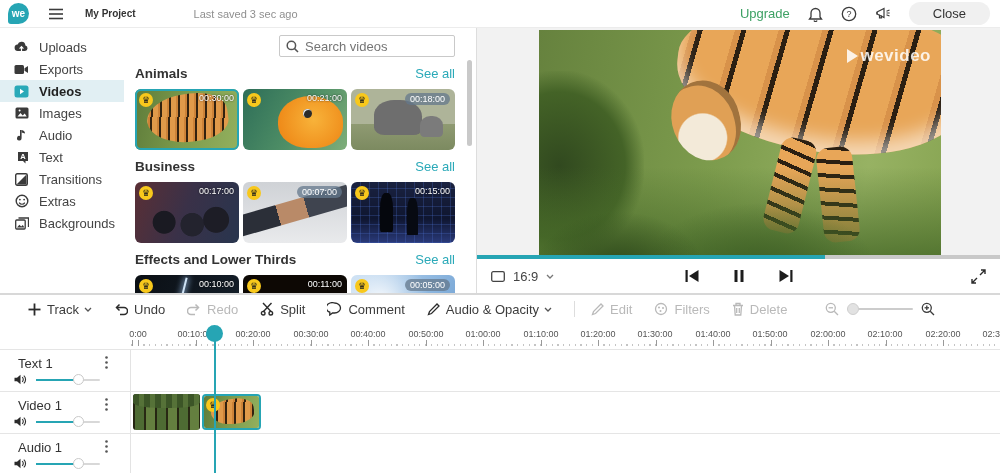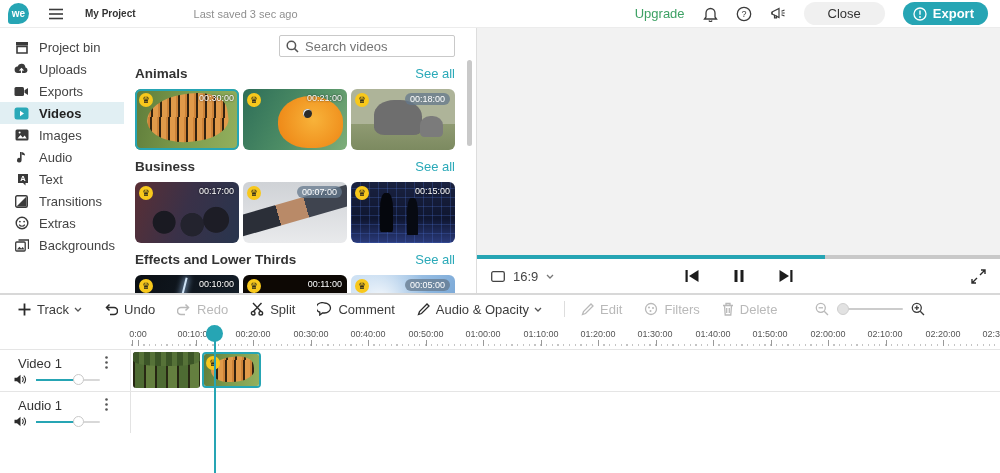--- a/index.html
+++ b/index.html
@@ -121,21 +121,21 @@
   .pv-progress .fill { height:100%; width:66.5%; background:#26a5b4; }
   .pv-controls { position:absolute; left:0; top:231px; width:100%; height:34px; background:#fff;
     display:flex; align-items:center; padding:0 14px; }
   .aspect { display:flex; align-items:center; gap:8px; font-size:13px; color:#444; cursor:pointer; }
   .pv-center { position:absolute; left:50%; transform:translateX(-50%); display:flex; gap:30px; align-items:center; }
   .pv-btn { background:none; border:none; cursor:pointer; display:flex; padding:2px; }
   .fullscreen { margin-left:auto; cursor:pointer; display:flex; }
 
   
   .timeline { flex:1; border-top:2px solid #d8d8d8; position:relative; background:#fff; }
-  .tl-toolbar { height:28px; display:flex; align-items:center; padding-left:18px; font-size:13px; color:#3c3c3c; }
+  .tl-toolbar { height:28px; display:flex; align-items:center; padding-left:28px; font-size:13px; color:#3c3c3c; }
   .tool { display:flex; align-items:center; gap:6px; margin-right:22px; cursor:pointer; white-space:nowrap; }
   .tool.disabled { color:#b9b9b9; cursor:default; }
   .tool .chev { margin-left:-1px; }
   .tb-divider { width:1px; height:16px; background:#ddd; margin-right:16px; }
   .timecode { margin-left:auto; font-size:13px; font-weight:bold; color:#2b2b2b; letter-spacing:.3px; }
   .zoomctrl { display:flex; align-items:center; gap:8px; margin:0 12px 0 16px; }
   .zoom-slider { position:relative; width:66px; height:2px; background:#ccc; border-radius:1px; }
   .zoom-knob { position:absolute; left:0px; top:-5px; width:12px; height:12px; border-radius:50%; background:#e2e2e2;
     border:1px solid #cfcfcf; cursor:pointer; }
 
@@ -203,45 +203,26 @@
       </span>
       <span class="hdr-icon">
         <svg width="16" height="15" viewBox="0 0 16 15" fill="none" stroke="#3c3c3c" stroke-width="1.2">
             <path d="M2 6 l7-3.5 v9 L2 8 Z"></path>
             <path d="M2 6 v2.4"></path>
             <path d="M4.5 8.8 v3 h2 v-2.2"></path>
             <path d="M11.5 5.2 l3-1.2 M11.5 7 h3.2 M11.5 8.8 l3 1.2"></path>
           </svg>
       </span>
       <button class="btn-close">Close</button>
-      <button class="btn-export">
-        <span>
-          <svg width="14" height="14" viewBox="0 0 14 14">
-              <circle cx="7" cy="7" r="6" fill="none" stroke="#fff" stroke-width="1.3"></circle>
-              <line x1="7" y1="3.6" x2="7" y2="7.8" stroke="#fff" stroke-width="1.4"></line>
-              <circle cx="7" cy="10" r=".9" fill="#fff"></circle>
-            </svg>
-        </span>
-        <span>Export</span>
-      </button>
     </div>
   </header>
 
   <div class="main">
 
     <nav class="sidebar">
-      <div class="side-item">
-        <span class="ic">
-            <svg width="14" height="13" viewBox="0 0 14 13">
-              <rect x="1" y="1" width="12" height="3.4" fill="#3a3a3a"></rect>
-              <path d="M2 5.4 h10 v6.6 h-10 Z" fill="none" stroke="#3a3a3a" stroke-width="1.6"></path>
-            </svg>
-          </span>
-        <span>Project bin</span>
-      </div>
       <div class="side-item">
         <span class="ic">
             <svg width="15" height="12" viewBox="0 0 15 12">
               <path d="M4 10 a3.2 3.2 0 0 1 -.4-6.4 a4 4 0 0 1 7.8 .9 a2.8 2.8 0 0 1 -.4 5.5 H4 Z" fill="#3a3a3a"></path>
               <path d="M7.5 11 V6 M5.6 7.6 l1.9-1.9 1.9 1.9" stroke="#fff" stroke-width="1.2" fill="none"></path>
             </svg>
           </span>
         <span>Uploads</span>
       </div>
       <div class="side-item">
@@ -387,20 +368,32 @@
         <div class="thumb img-sky">
           <span class="crown">♛</span>
           <span class="dur pill">00:05:00</span>
         </div>
       </div>
 
       <div class="media-scrollbar"></div>
     </section>
 
     <section class="preview">
+      <div class="video-frame">
+        <div class="pv-bush"></div>
+        <div class="pv-tiger-body"></div>
+        <div class="pv-tiger-leg"></div>
+        <div class="pv-tiger-leg l2"></div>
+        <div class="pv-tiger-head"></div>
+        <div class="pv-grass"></div>
+        <div class="watermark">
+          <span class="tri"></span>
+          <span>wevideo</span>
+        </div>
+      </div>
       <div class="pv-progress">
           <div class="fill"></div>
         </div>
       <div class="pv-controls">
         <div class="aspect">
           <span>
               <svg width="14" height="11" viewBox="0 0 14 11">
                 <rect x="0.7" y="0.7" width="12.6" height="9.6" rx="1.5" fill="none" stroke="#444" stroke-width="1.3"></rect>
               </svg>
             </span>
@@ -575,72 +568,97 @@
       <span class="tick-label" style="left:828px">02:00:00</span>
       <span class="tick-label" style="left:885px">02:10:00</span>
       <span class="tick-label" style="left:943px">02:20:00</span>
       <span class="tick-label" style="left:1000px">02:30:00</span>
       <div class="tick-strip"></div>
     </div>
 
     <div class="tl-tracks">
       <div class="track">
         <div class="track-head">
-          <span class="track-name">Video 1</span>
+          <span class="track-name">Text 1</span>
           <span class="kebab">
               <svg width="3" height="13" viewBox="0 0 3 13">
                 <circle cx="1.5" cy="1.5" r="1.3" fill="#555"></circle>
                 <circle cx="1.5" cy="6.5" r="1.3" fill="#555"></circle>
                 <circle cx="1.5" cy="11.5" r="1.3" fill="#555"></circle>
               </svg>
             </span>
           <div class="vol-row">
             <span>
                 <svg width="13" height="11" viewBox="0 0 13 11">
                   <path d="M0.5 3.8 h2.5 L6.5 0.8 v9.4 L3 7.2 H0.5 Z" fill="#2b2b2b"></path>
                   <path d="M8.2 3.2 a3 3 0 0 1 0 4.6 M9.8 1.6 a5.2 5.2 0 0 1 0 7.8" fill="none" stroke="#2b2b2b" stroke-width="1.1"></path>
                 </svg>
               </span>
             <div class="vol-slider">
                 <div class="vol-fill"></div>
                 <div class="vol-knob"></div>
               </div>
           </div>
         </div>
-        <div class="track-lane">
-          <div class="clip img-trees" style="left:2px;width:67px;"></div>
-          <div class="clip clip-tiger">
-            <div class="inner img-tiger"></div>
-            <span class="crown">♛</span>
-          </div>
-        </div>
+        <div class="track-lane"></div>
       </div>
       <div class="track">
         <div class="track-head">
-          <span class="track-name">Audio 1</span>
+          <span class="track-name">Video 1</span>
           <span class="kebab">
               <svg width="3" height="13" viewBox="0 0 3 13">
                 <circle cx="1.5" cy="1.5" r="1.3" fill="#555"></circle>
                 <circle cx="1.5" cy="6.5" r="1.3" fill="#555"></circle>
                 <circle cx="1.5" cy="11.5" r="1.3" fill="#555"></circle>
               </svg>
             </span>
           <div class="vol-row">
             <span>
                 <svg width="13" height="11" viewBox="0 0 13 11">
                   <path d="M0.5 3.8 h2.5 L6.5 0.8 v9.4 L3 7.2 H0.5 Z" fill="#2b2b2b"></path>
                   <path d="M8.2 3.2 a3 3 0 0 1 0 4.6 M9.8 1.6 a5.2 5.2 0 0 1 0 7.8" fill="none" stroke="#2b2b2b" stroke-width="1.1"></path>
                 </svg>
               </span>
             <div class="vol-slider">
                 <div class="vol-fill"></div>
                 <div class="vol-knob"></div>
               </div>
           </div>
         </div>
+        <div class="track-lane">
+          <div class="clip img-trees" style="left:2px;width:67px;"></div>
+          <div class="clip clip-tiger">
+            <div class="inner img-tiger"></div>
+            <span class="crown">♛</span>
+          </div>
+        </div>
+      </div>
+      <div class="track">
+        <div class="track-head">
+          <span class="track-name">Audio 1</span>
+          <span class="kebab">
+              <svg width="3" height="13" viewBox="0 0 3 13">
+                <circle cx="1.5" cy="1.5" r="1.3" fill="#555"></circle>
+                <circle cx="1.5" cy="6.5" r="1.3" fill="#555"></circle>
+                <circle cx="1.5" cy="11.5" r="1.3" fill="#555"></circle>
+              </svg>
+            </span>
+          <div class="vol-row">
+            <span>
+                <svg width="13" height="11" viewBox="0 0 13 11">
+                  <path d="M0.5 3.8 h2.5 L6.5 0.8 v9.4 L3 7.2 H0.5 Z" fill="#2b2b2b"></path>
+                  <path d="M8.2 3.2 a3 3 0 0 1 0 4.6 M9.8 1.6 a5.2 5.2 0 0 1 0 7.8" fill="none" stroke="#2b2b2b" stroke-width="1.1"></path>
+                </svg>
+              </span>
+            <div class="vol-slider">
+                <div class="vol-fill"></div>
+                <div class="vol-knob"></div>
+              </div>
+          </div>
+        </div>
         <div class="track-lane"></div>
       </div>
     </div>
 
     <div class="playhead-head" style="top:30px;"></div>
     <div class="playhead-line" style="top:38px;"></div>
   </div>
 </div>
 
 </body></html>

